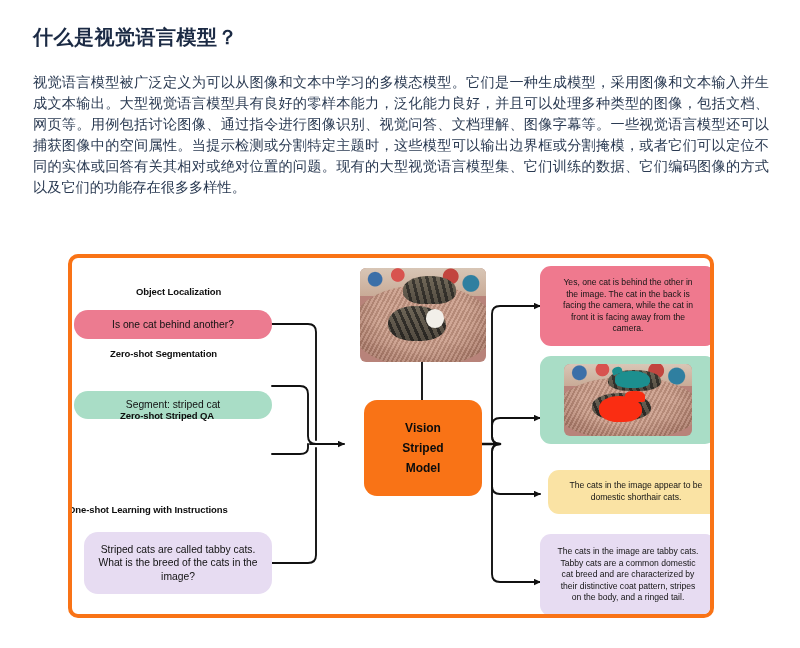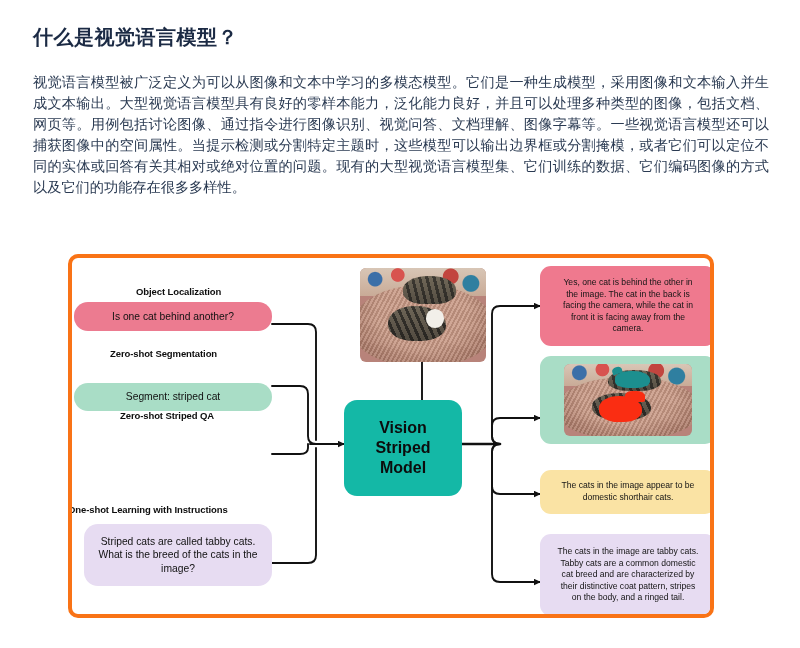--- a/index.html
+++ b/index.html
@@ -84,45 +84,47 @@
     color: #0d0d0d;
     white-space: nowrap;
     letter-spacing: -0.1px;
   }
 
   .pill {
     border-radius: 14px;
     font-size: 10.3px;
     padding: 4px 8px;
     line-height: 13.5px;
+    margin-top: 8px;
   }
   .pill-red    { background: #ec7b90; }
   .pill-green  { background: #a9ddc6; }
   .pill-yellow { background: #fae3a4; }
   .pill-purple { background: #e7dcf2; }
 
   .out-card {
     border-radius: 11px;
     font-size: 8.6px;
     line-height: 11.6px;
     padding: 6px 17px;
     color: #141414;
   }
   .out-red    { background: #ef798e; }
   .out-green  { background: #a9ddc6; }
-  .out-yellow { background: #fae3a4; }
+  .out-yellow { background: #fae3a4; margin-left: 8px; }
   .out-purple { background: #e7dcf2; }
 
   .vlm-box {
-    background: #14b8a6;
+    background: #f97316;
     border-radius: 13px;
-    font-size: 16px;
+    font-size: 12px;
     font-weight: bold;
     line-height: 20px;
     color: #0c0c0c;
+    margin-left: 20px;
   }
 
   
   .photo {
     position: absolute;
     border-radius: 6px;
     overflow: hidden;
     background: #b8837a;
   }
   .photo .sky {

